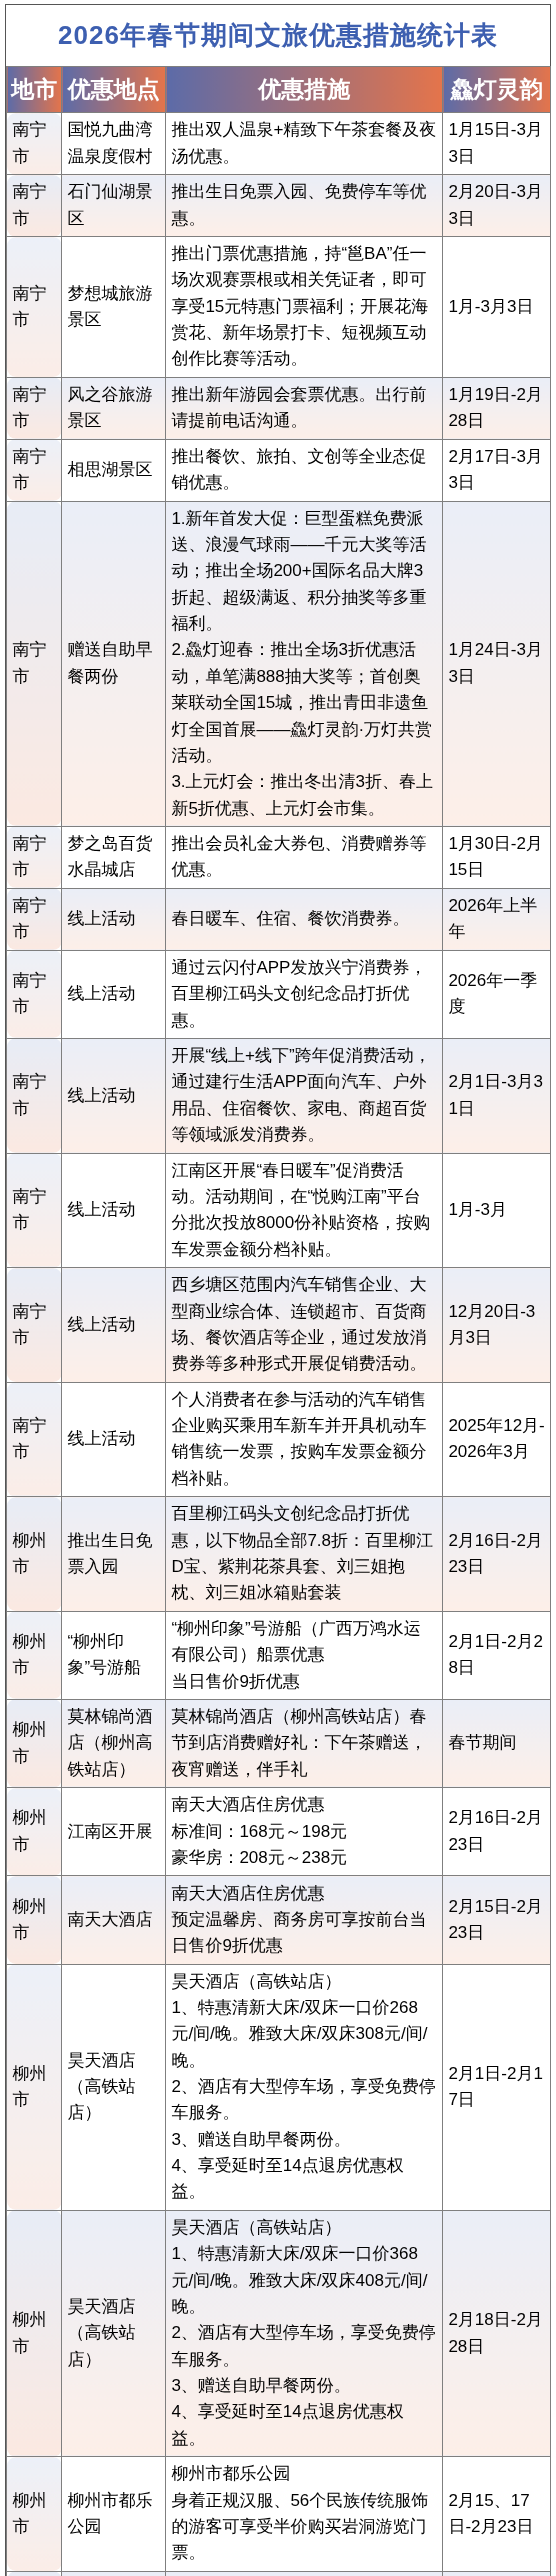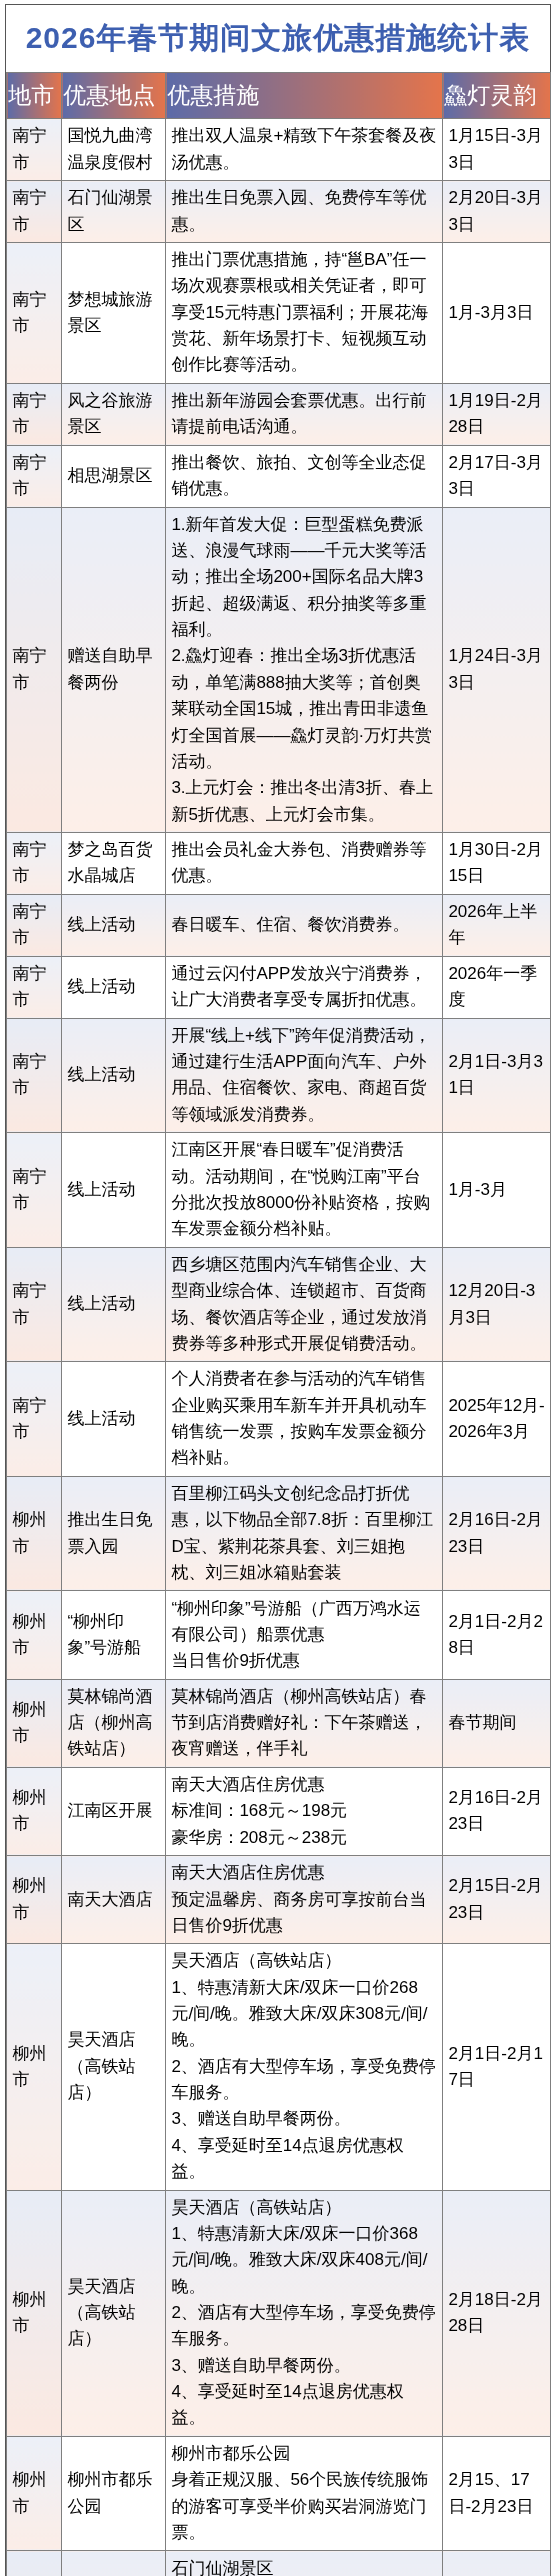--- a/index.html
+++ b/index.html
@@ -10,30 +10,30 @@
     --outer:#555555;
     --tintA:#EAEEF7;
     --tintB:#FDEFE8;
   }
   *{box-sizing:border-box;}
   html,body{margin:0;padding:0;background:#ffffff;}
   body{width:556px;font-family:"Liberation Sans","DejaVu Sans",sans-serif;}
   .wrap{margin:4.1px 5.2px;border:1px solid var(--outer);background:#fff;}
   .title{
     text-align:center;color:var(--title-color);font-weight:bold;
-    font-size:30px;letter-spacing:1px;padding:13.4px 2.1px 12.4px 2.1px;background:#fff;
+    font-size:26px;letter-spacing:1px;padding:13.4px 2.1px 12.4px 2.1px;background:#fff;
   }
   table{border-collapse:collapse;table-layout:fixed;width:100%;}
   th,td{border:0.5px solid var(--border);vertical-align:middle;word-break:break-all;}
   th{
     background:linear-gradient(90deg,var(--hdr-left),var(--hdr-right));
-    color:#fff;font-weight:normal;font-size:23px;padding:7.2px 1px;text-align:left;
+    color:#fff;font-weight:bold;font-size:23px;padding:7.2px 1px;text-align:center;
   }
   td{font-size:17px;line-height:1.55;color:#000;padding:4.1px 5.2px;text-align:left;white-space:pre-line;}
-  td.c-city{background:linear-gradient(180deg,#ECF0F8,#FBEDE7);}
+  td.c-city{background:linear-gradient(180deg,#ECF0F8,#FBEDE7);border-radius:9px;}
   tr.tint td{background:linear-gradient(180deg,var(--tintA),var(--tintB));}
   tr.tint td.c-city{background:linear-gradient(180deg,#E7ECF6,#FBE9E1);}
 </style>
 </head>
 <body>
 
 <div class="wrap">
   <div class="title">2026年春节期间文旅优惠措施统计表</div>
   <table>
     <colgroup>
@@ -97,21 +97,21 @@
         </tr>
         <tr class="tint">
           <td class="c-city">南宁市</td>
           <td class="c-place">线上活动</td>
           <td class="c-measure">春日暖车、住宿、餐饮消费券。</td>
           <td class="c-time">2026年上半年</td>
         </tr>
         <tr>
           <td class="c-city">南宁市</td>
           <td class="c-place">线上活动</td>
-          <td class="c-measure">通过云闪付APP发放兴宁消费券，让广大消费者享受专属折扣优惠。</td>
+          <td class="c-measure">通过云闪付APP发放兴宁消费券，百里柳江码头文创纪念品打折优惠。</td>
           <td class="c-time">2026年一季度</td>
         </tr>
         <tr class="tint">
           <td class="c-city">南宁市</td>
           <td class="c-place">线上活动</td>
           <td class="c-measure">开展“线上+线下”跨年促消费活动，通过建行生活APP面向汽车、户外用品、住宿餐饮、家电、商超百货等领域派发消费券。</td>
           <td class="c-time">2月1日-3月31日</td>
         </tr>
         <tr>
           <td class="c-city">南宁市</td>

